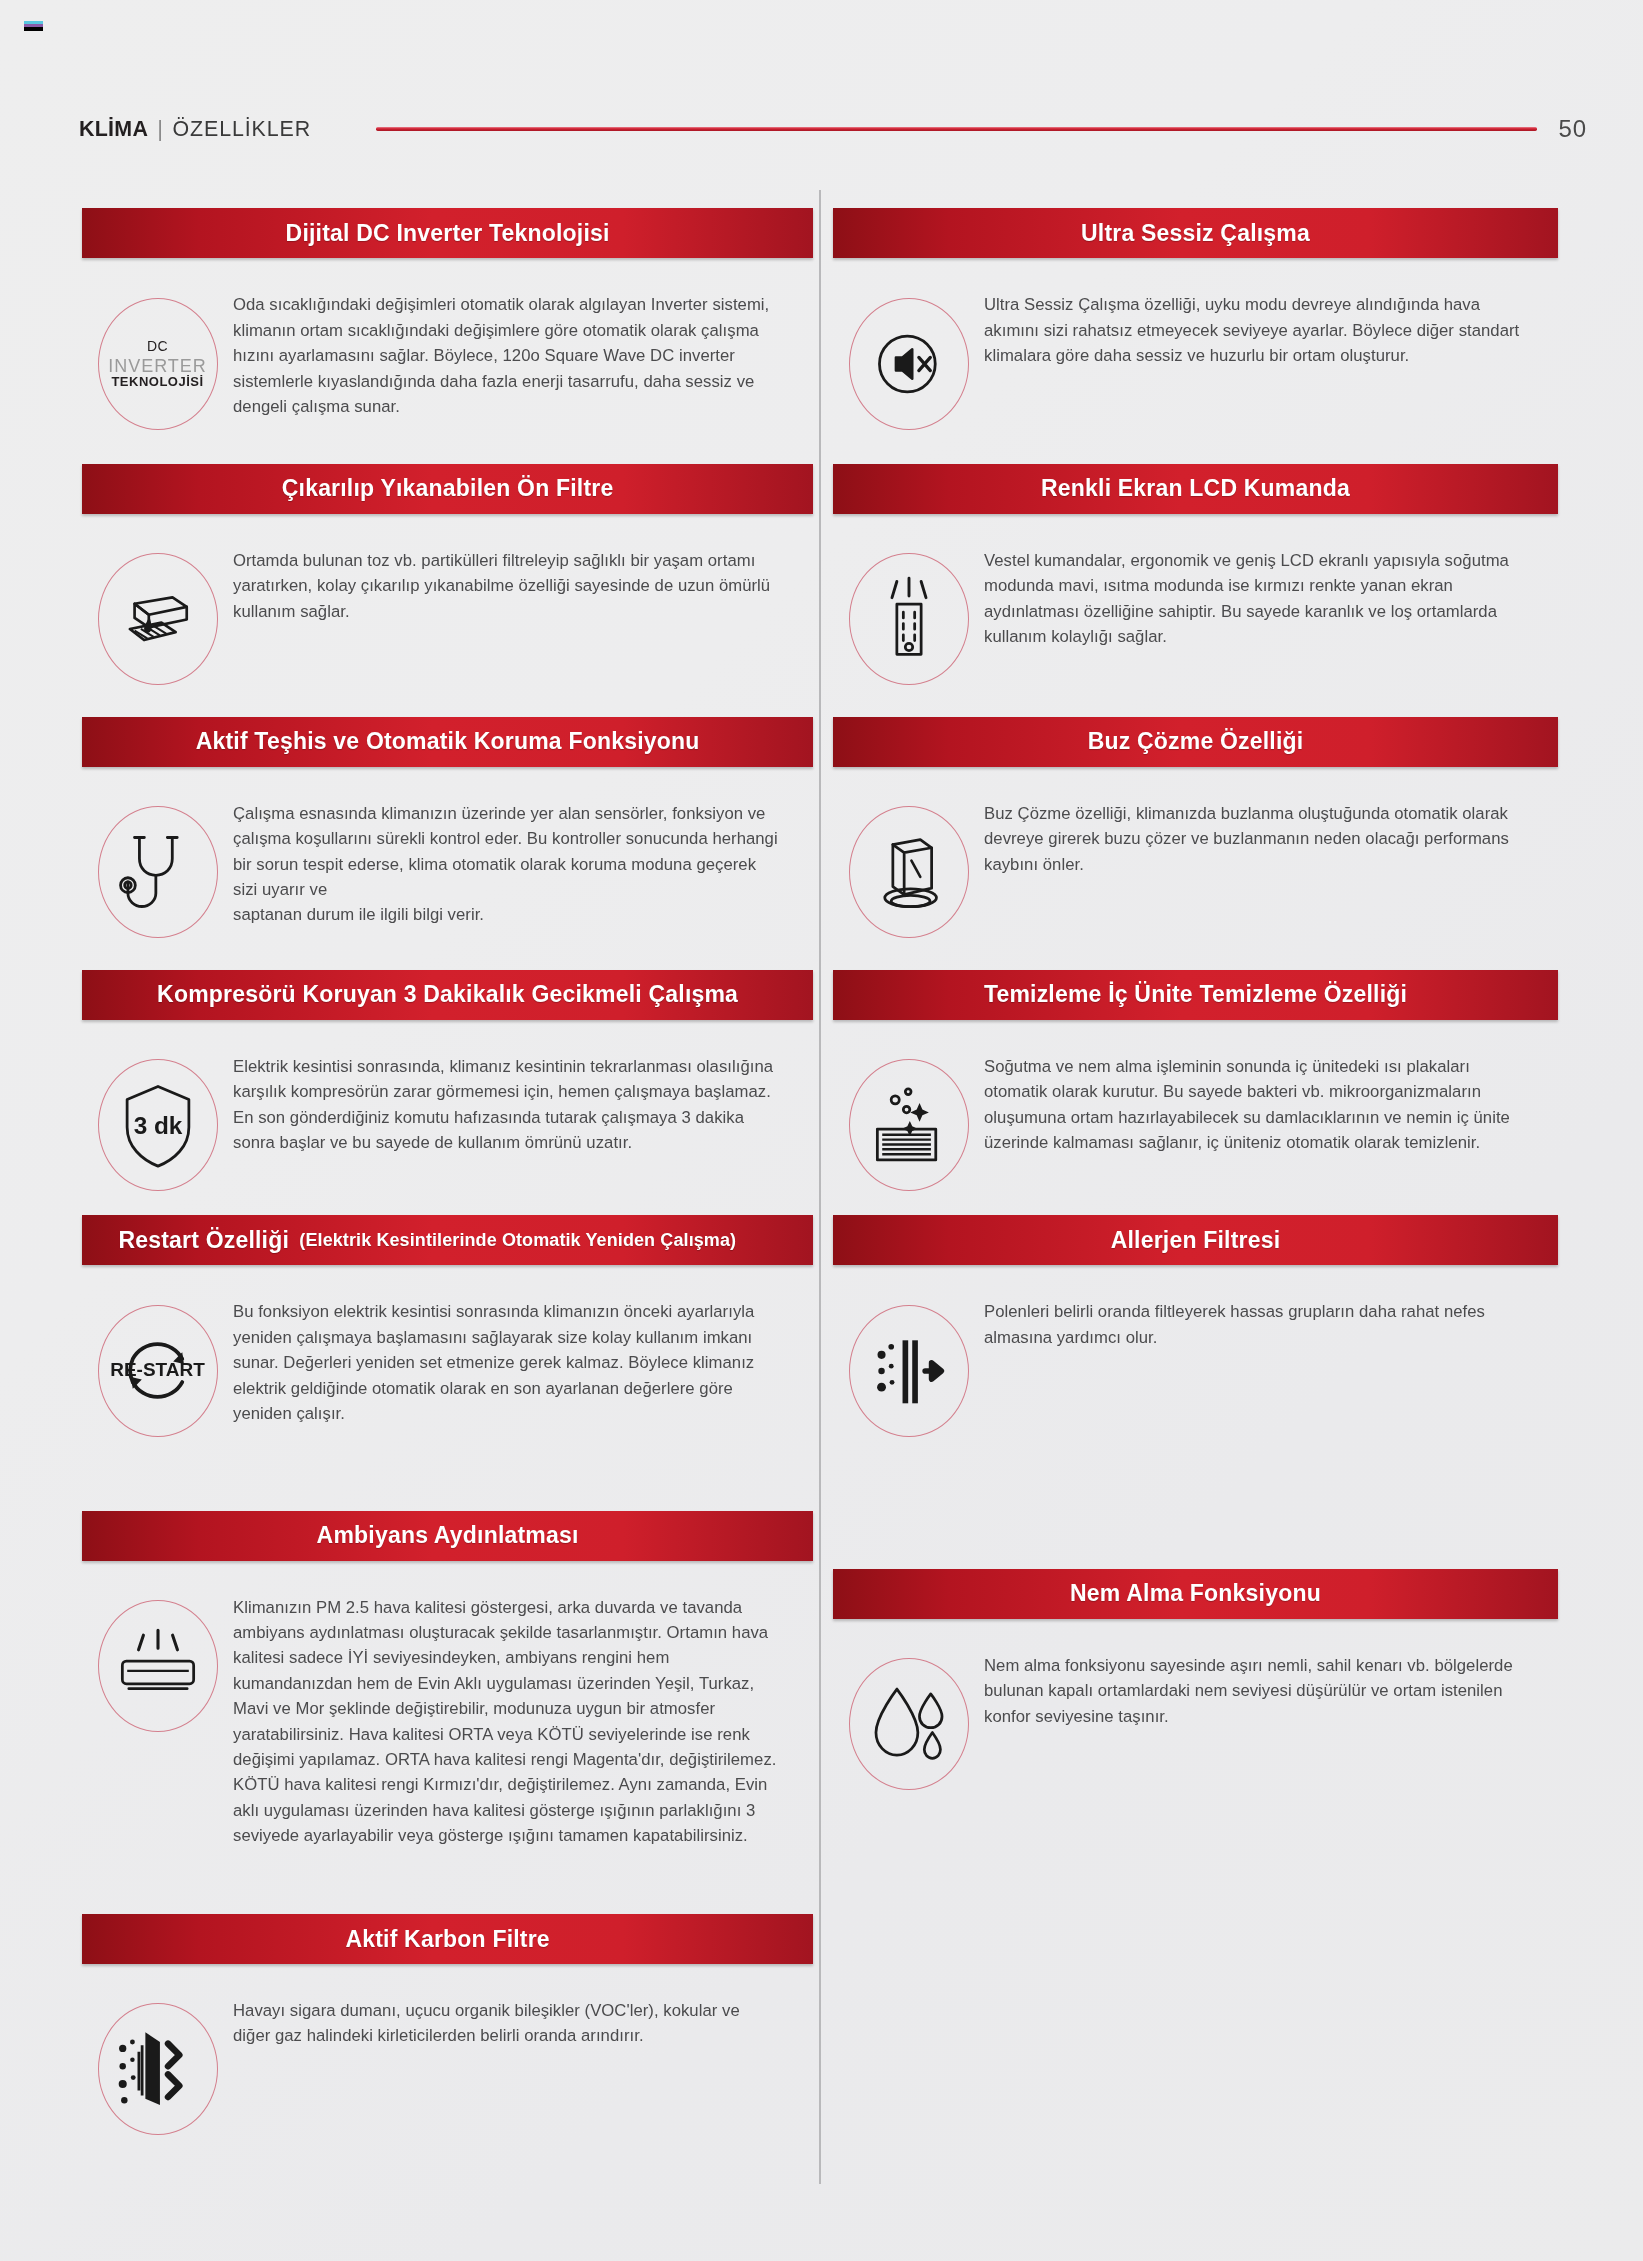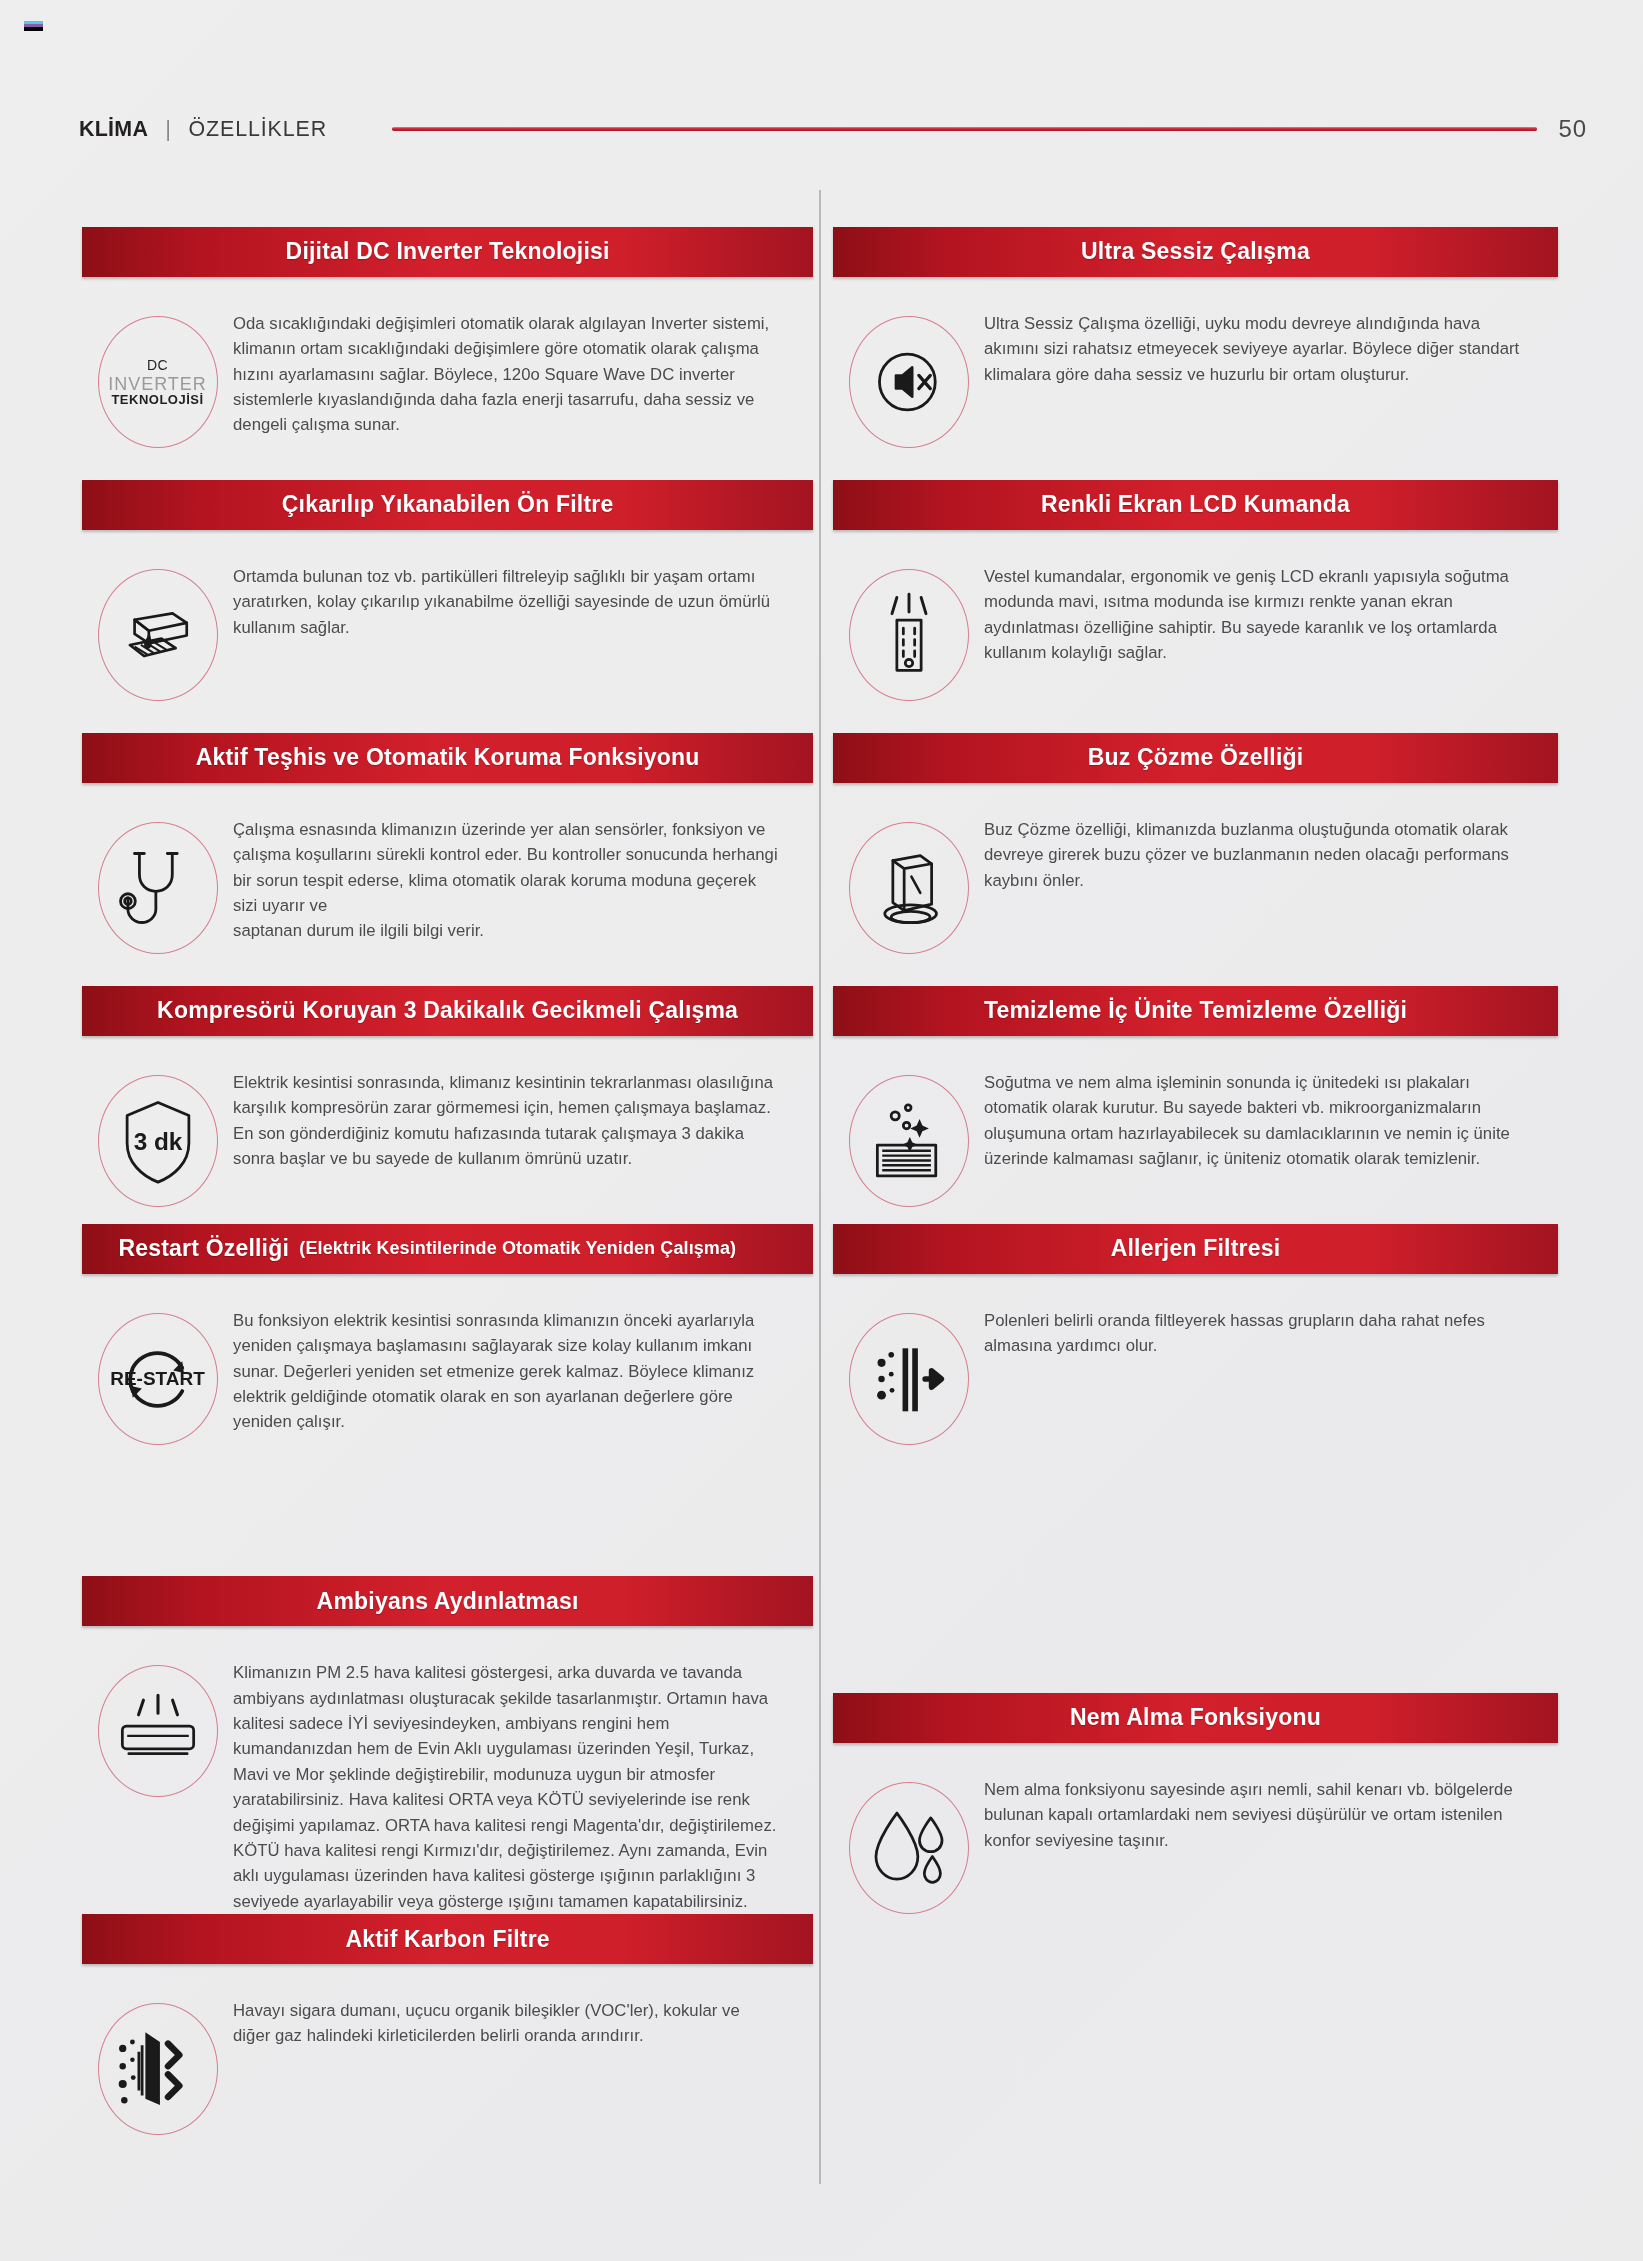--- a/index.html
+++ b/index.html
@@ -43,21 +43,21 @@
     display: flex;
     align-items: center;
   }
   .header-title {
     margin-left: 79px;
     font-size: 21.4px;
     letter-spacing: 0.5px;
     white-space: nowrap;
     display: flex;
     align-items: baseline;
-    gap: 17px;
+    gap: 9px;
   }
   .header-title .brand {
     font-weight: bold;
     color: #231f20;
     font-size: 21.4px;
     letter-spacing: 0.3px;
   }
   .header-title .sep {
     color: #8b8b8b;
     font-weight: 300;
@@ -96,21 +96,21 @@
     position: absolute;
     left: 819px;
     top: 190px;
     width: 1.7px;
     height: 1994px;
     background: #b9b9bb;
   }
   .row {
     display: flex;
     width: 100%;
-    align-items: flex-end;
+    align-items: center;
   }
   .cell {
     width: 738px;
     box-sizing: border-box;
     position: relative;
   }
   .cell.left { padding-right: 6.8px; }
   .cell.right { padding-left: 13px; }
 
   .bar {

